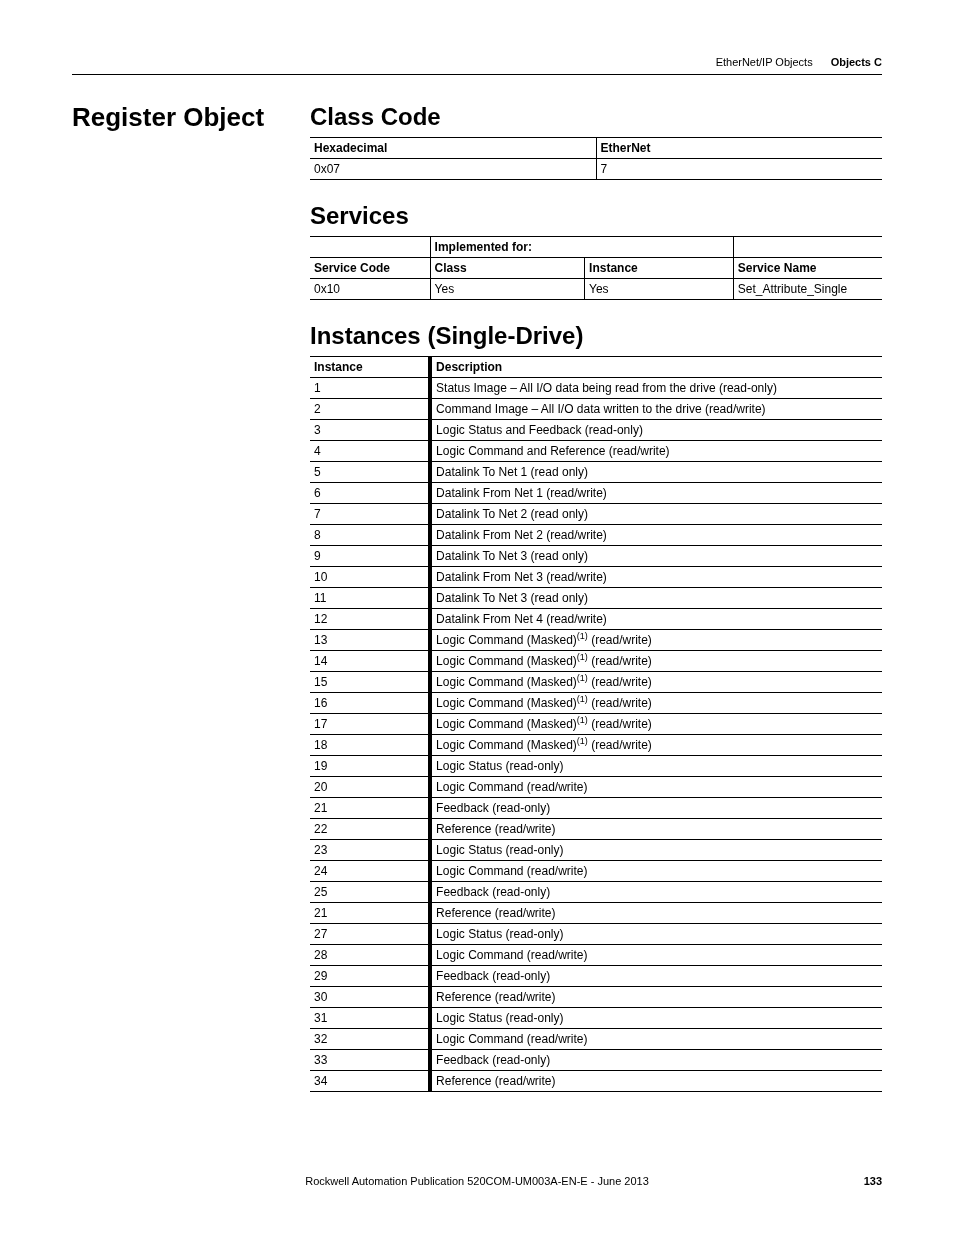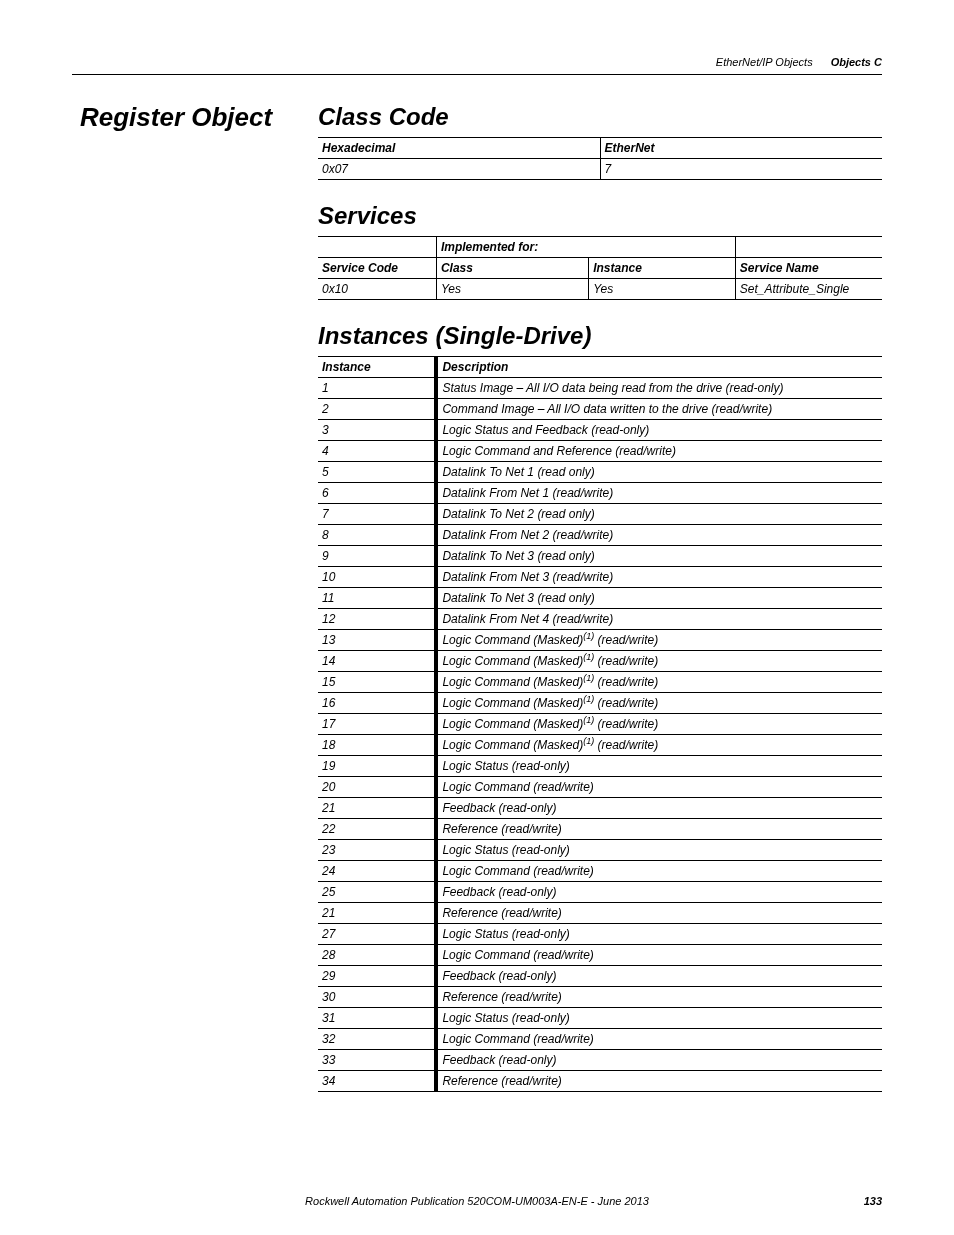--- a/index.html
+++ b/index.html
@@ -11,37 +11,35 @@
     font-family: "Myriad Pro", "Segoe UI", Arial, sans-serif;
     color: #000;
     background: #fff;
   }
   .page {
     box-sizing: border-box;
     width: 954px;
     height: 1235px;
     padding: 56px 72px 40px 72px;
     position: relative;
-    font-style: italic;
   }
   .header-line {
     display: flex;
     justify-content: flex-end;
     align-items: baseline;
     border-bottom: 1.5px solid #000;
     padding-bottom: 6px;
     margin-bottom: 28px;
     font-size: 11px;
   }
   .header-subject { margin-right: 18px; }
   .header-appendix { font-weight: 700; }
   .content {
     display: flex;
     align-items: flex-start;
-    margin-left: 8px;
   }
   .left-col {
     width: 238px;
     flex-shrink: 0;
   }
   .right-col {
     flex: 1;
   }
   .section-title-large {
     font-size: 26px;
@@ -99,21 +97,21 @@
     border-bottom: 1px solid #000;
   }
   .tbl-instances tr:first-child th { border-top: 1.5px solid #000; border-bottom: 1px solid #000; }
   .tbl-instances tr:last-child td { border-bottom: 1.5px solid #000; }
   .tbl-instances .col-inst { width: 21%; }
   .tbl-instances td + td, .tbl-instances th + th { border-left: 4px solid #000000; }
   sup { font-size: 0.75em; line-height: 0; }
 
   .footer {
     position: absolute;
-    bottom: 28px;
+    bottom: 48px;
     left: 72px;
     right: 72px;
     display: flex;
     justify-content: space-between;
     align-items: center;
     font-size: 11px;
     gap: 20px;
   }
   .footer .pub { flex: 1; text-align: center; }
   .footer .pg { font-weight: 700; width: 40px; text-align: right; }

